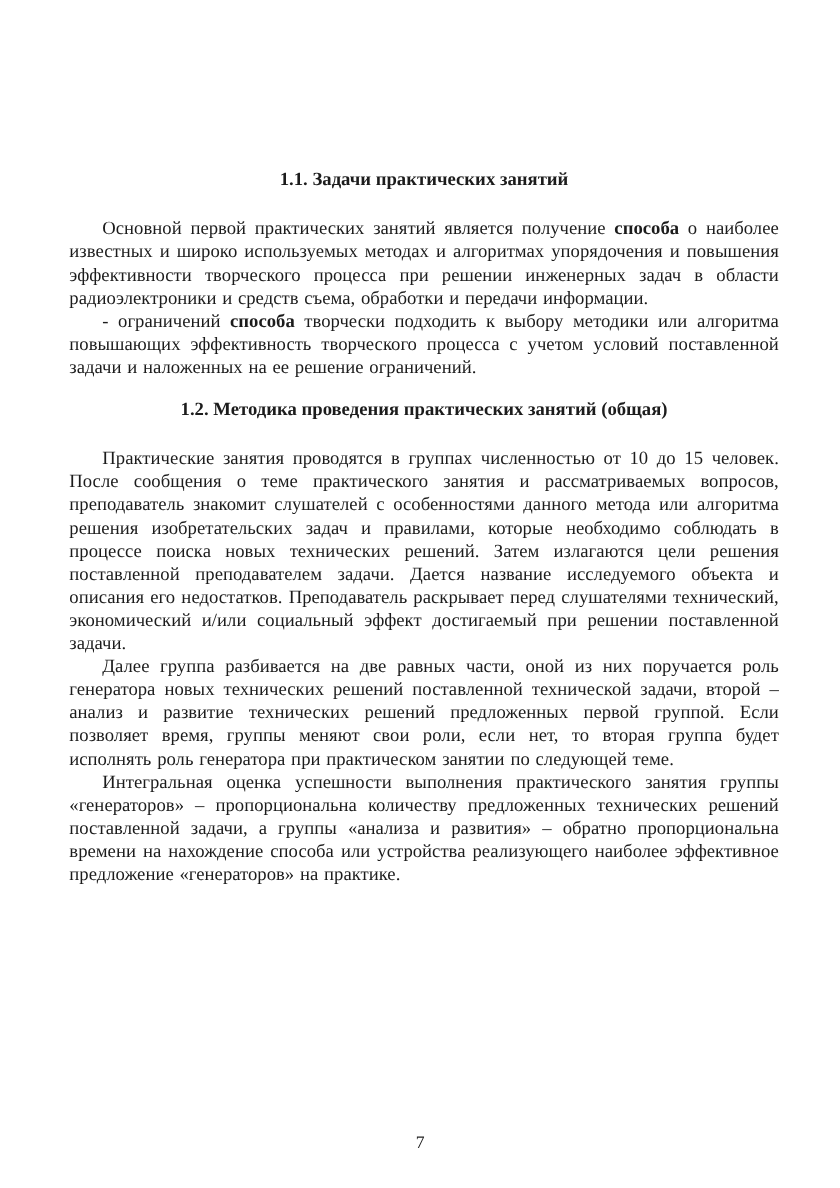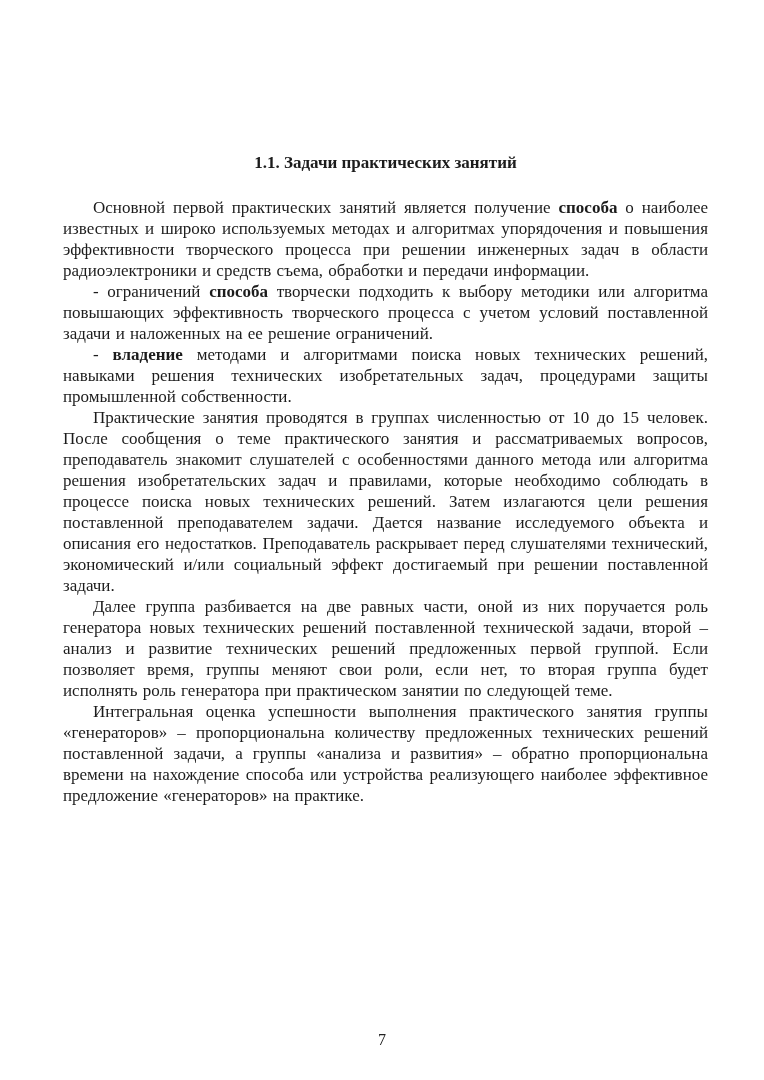--- a/index.html
+++ b/index.html
@@ -65,22 +65,22 @@
 
 <div class="page">
   <div class="content">
 
     <h2 class="section-heading heading-first">1.1. Задачи практических занятий</h2>
 
     <p class="para"><span>Основной первой практических занятий является получение </span><b>способа</b><span> о наиболее известных и широко используемых методах и алгоритмах упорядочения и повышения эффективности творческого процесса при решении инженерных задач в области радиоэлектроники и средств съема, обработки и передачи информации.</span></p>
 
     <p class="para"><span>- ограничений </span><b>способа</b><span> творчески подходить к выбору методики или алгоритма повышающих эффективность творческого процесса с учетом условий поставленной задачи и наложенных на ее решение ограничений.</span></p>
 
-    <p class="para"><span>- </span><b>владение</b><span> методами и алгоритмами поиска новых технических решений, навыками решения технических изобретательных задач, процедурами защиты промышленной собственности.</span></p>
 
+    <h2 class="section-heading heading-second">1.2. Методика проведения практических занятий (общая)</h2>
 
     <p class="para"><span>Практические занятия проводятся в группах численностью от 10 до 15 человек. После сообщения о теме практического занятия и рассматриваемых вопросов, преподаватель знакомит слушателей с особенностями данного метода или алгоритма решения изобретательских задач и правилами, которые необходимо соблюдать в процессе поиска новых технических решений. Затем излагаются цели решения поставленной преподавателем задачи. Дается название исследуемого объекта и описания его недостатков. Преподаватель раскрывает перед слушателями технический, экономический и/или социальный эффект достигаемый при решении поставленной задачи.</span></p>
 
     <p class="para"><span>Далее группа разбивается на две равных части, оной из них поручается роль генератора новых технических решений поставленной технической задачи, второй – анализ и развитие технических решений предложенных первой группой. Если позволяет время, группы меняют свои роли, если нет, то вторая группа будет исполнять роль генератора при практическом занятии по следующей теме.</span></p>
 
     <p class="para"><span>Интегральная оценка успешности выполнения практического занятия группы «генераторов» – пропорциональна количеству предложенных технических решений поставленной задачи, а группы «анализа и развития» – обратно пропорциональна времени на нахождение способа или устройства реализующего наиболее эффективное предложение «генераторов» на практике.</span></p>
 
   </div>
 
   <div class="page-number">7</div>

